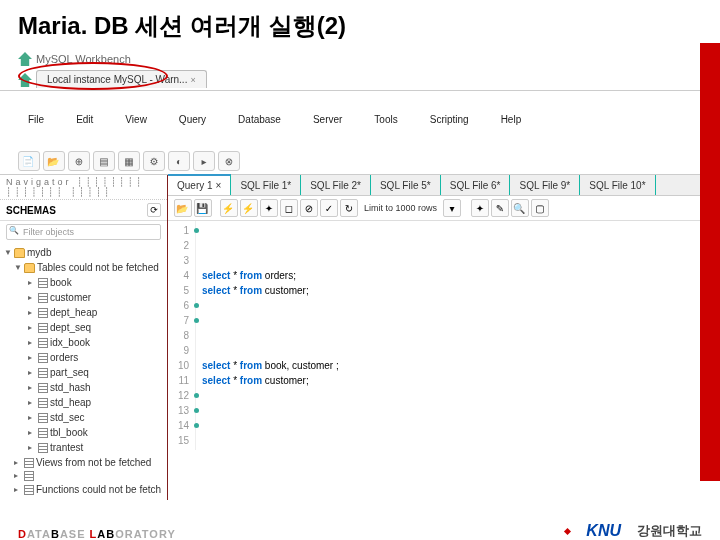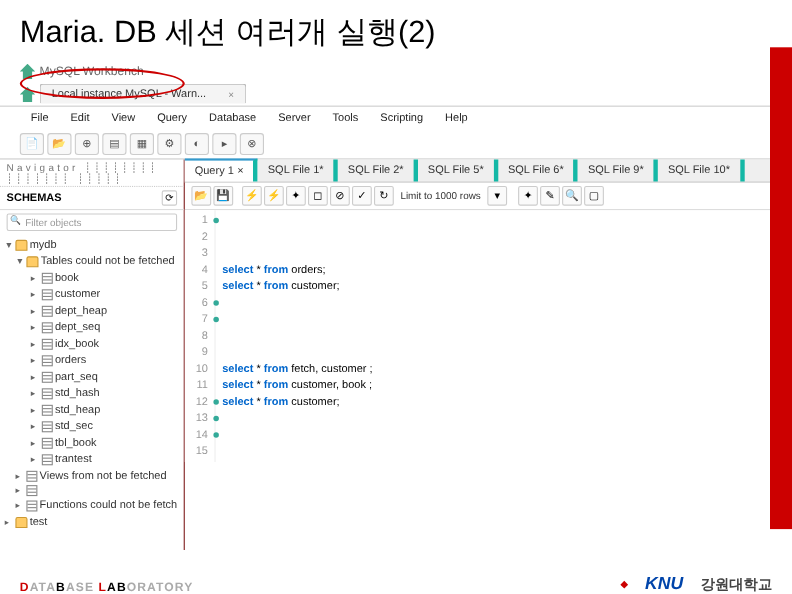--- a/index.html
+++ b/index.html
@@ -1,25 +1,25 @@
 <!DOCTYPE html>
 <html><head>
 <meta charset="utf-8">
 <style>
 *{margin:0;padding:0;box-sizing:border-box;font-family:Arial,sans-serif}
 body{width:720px;height:540px;background:#fff;position:relative;overflow:hidden}
-.title{font-size:28px;font-weight:400;padding:10px 18px 8px;color:#000}
+.title{font-size:24px;font-weight:700;padding:10px 18px 8px;color:#000}
 .red-bar{position:absolute;right:0;top:43px;width:20px;height:438px;background:#c00}
 .app-header{padding:2px 18px;font-size:11px;color:#666;display:flex;align-items:center;gap:4px}
 .home-icon{width:14px;height:14px;background:#4a8;display:inline-block;clip-path:polygon(50% 0,100% 50%,80% 50%,80% 100%,20% 100%,20% 50%,0 50%)}
 .tabs{padding:2px 18px 0;display:flex;gap:0;position:relative}
-.tab{padding:3px 10px;font-size:10px;color:#333;border:1px solid #bbb;border-bottom:none;border-radius:3px 3px 0 0;background:#f4f4f4;display:flex;align-items:center;gap:20px}
+.tab{padding:3px 10px;font-size:10px;color:#333;border:1px solid #bbb;border-bottom:none;border-radius:3px 3px 0 0;background:#f4f4f4;display:flex;align-items:center;gap:3px}
 .tab-x{font-size:9px;color:#888;cursor:pointer}
 .oval{position:absolute;left:18px;top:62px;width:150px;height:28px;border:2px solid #c00;border-radius:50%;pointer-events:none}
-.menubar{display:flex;gap:0;padding:2px 18px;font-size:10px;color:#222;border-top:1px solid #ccc;margin-top:2px}
+.menubar{display:flex;gap:12px;padding:20px 18px;font-size:10px;color:#222;border-top:1px solid #ccc;margin-top:2px}
 .menubar span{padding:3px 10px}
 .toolbar{display:flex;gap:3px;padding:3px 18px;border-bottom:1px solid #ccc}
 .tbtn{width:22px;height:20px;border:1px solid #ccc;border-radius:3px;background:#f8f8f8;display:flex;align-items:center;justify-content:center;font-size:10px;color:#555}
 .main{display:flex;height:370px}
 .nav{width:168px;border-right:1px solid #7f1d1d}
 .nav-hdr{font-size:9px;color:#777;padding:2px 6px;border-bottom:1px dotted #ccc;letter-spacing:3px}
 .schemas-hdr{display:flex;justify-content:space-between;align-items:center;padding:3px 6px;border-bottom:1px solid #ddd}
 .schemas-hdr b{font-size:10px}
 .refresh{width:14px;height:14px;border:1px solid #ccc;border-radius:2px;font-size:9px;text-align:center;line-height:12px}
 .filter{margin:3px 6px;padding:2px 4px 2px 16px;font-size:9px;color:#999;border:1px solid #ccc;border-radius:2px;position:relative}
@@ -27,21 +27,21 @@
 .tree{font-size:10px;color:#333;padding:2px 4px;line-height:1.5}
 .tree-row{display:flex;align-items:center;gap:2px;white-space:nowrap;overflow:hidden}
 .arrow{width:8px;display:inline-block;color:#666;font-size:8px}
 .dbicon{width:11px;height:10px;background:#ffcc66;border:1px solid #cc9933;border-radius:2px 2px 0 0;position:relative}
 .tblicon{width:10px;height:10px;border:1px solid #888;background:#fff;display:inline-block;position:relative}
 .tblicon::before{content:"";position:absolute;top:2px;left:0;right:0;height:1px;background:#888}
 .tblicon::after{content:"";position:absolute;top:5px;left:0;right:0;height:1px;background:#888}
 .i1{padding-left:10px}.i2{padding-left:24px}
 .ed{flex:1;display:flex;flex-direction:column}
 .ed-tabs{display:flex;border-bottom:1px solid #ccc;background:#efefef;font-size:10px}
-.ed-tab{padding:4px 9px;border-right:4px solid #14b8a6;color:#333;display:flex;align-items:flex-start;gap:3px}
+.ed-tab{padding:4px 9px;border-right:1px solid #14b8a6;color:#333;display:flex;align-items:center;gap:3px}
 .ed-tab.active{background:#fff;border-top:2px solid #39c;margin-top:-1px}
 .ed-toolbar{display:flex;gap:2px;padding:3px 6px;border-bottom:1px solid #ddd;align-items:center}
 .ebtn{width:18px;height:18px;border:1px solid #ccc;border-radius:2px;display:flex;align-items:center;justify-content:center;font-size:10px;background:#fafafa}
 .limit{font-size:9px;color:#333;padding:0 4px}
 .code{font-family:Consolas,monospace;font-size:10px;display:flex}
 .gutter{width:28px;text-align:right;padding:2px 6px 2px 2px;color:#999;background:#fff;border-right:1px solid #eee;user-select:none}
 .gutter div{height:15px;line-height:15px;position:relative}
 .dot{position:absolute;right:-10px;top:5px;width:5px;height:5px;background:#3a9;border-radius:50%}
 .src{padding:2px 6px}
 .src div{height:15px;line-height:15px;white-space:pre}
@@ -263,22 +263,21 @@
       <div class="src">
         <div></div>
           <div></div>
           <div></div>
         <div><span class="kw">select</span><span> * </span><span class="kw">from</span><span> orders;</span></div>
         <div><span class="kw">select</span><span> * </span><span class="kw">from</span><span> customer;</span></div>
         <div></div>
           <div></div>
           <div></div>
           <div></div>
-        <div><span class="kw">select</span><span> * </span><span class="kw">from</span><span> fetch, customer ;</span></div>
-        <div><span class="kw">select</span><span> * </span><span class="kw">from</span><span> customer, book ;</span></div>
+        <div><span class="kw">select</span><span> * </span><span class="kw">from</span><span> book, customer ;</span></div>
         <div><span class="kw">select</span><span> * </span><span class="kw">from</span><span> customer;</span></div>
         <div></div>
       </div>
     </div>
   </div>
 </div>
 
 <div class="footer">
   <div class="ft-left">
     <span class="d">D</span><span class="l">ATA</span><span class="n">B</span><span class="l">ASE</span><span> </span><span class="d">L</span><span class="n">A</span><span class="n">B</span><span class="l">ORATORY</span>

